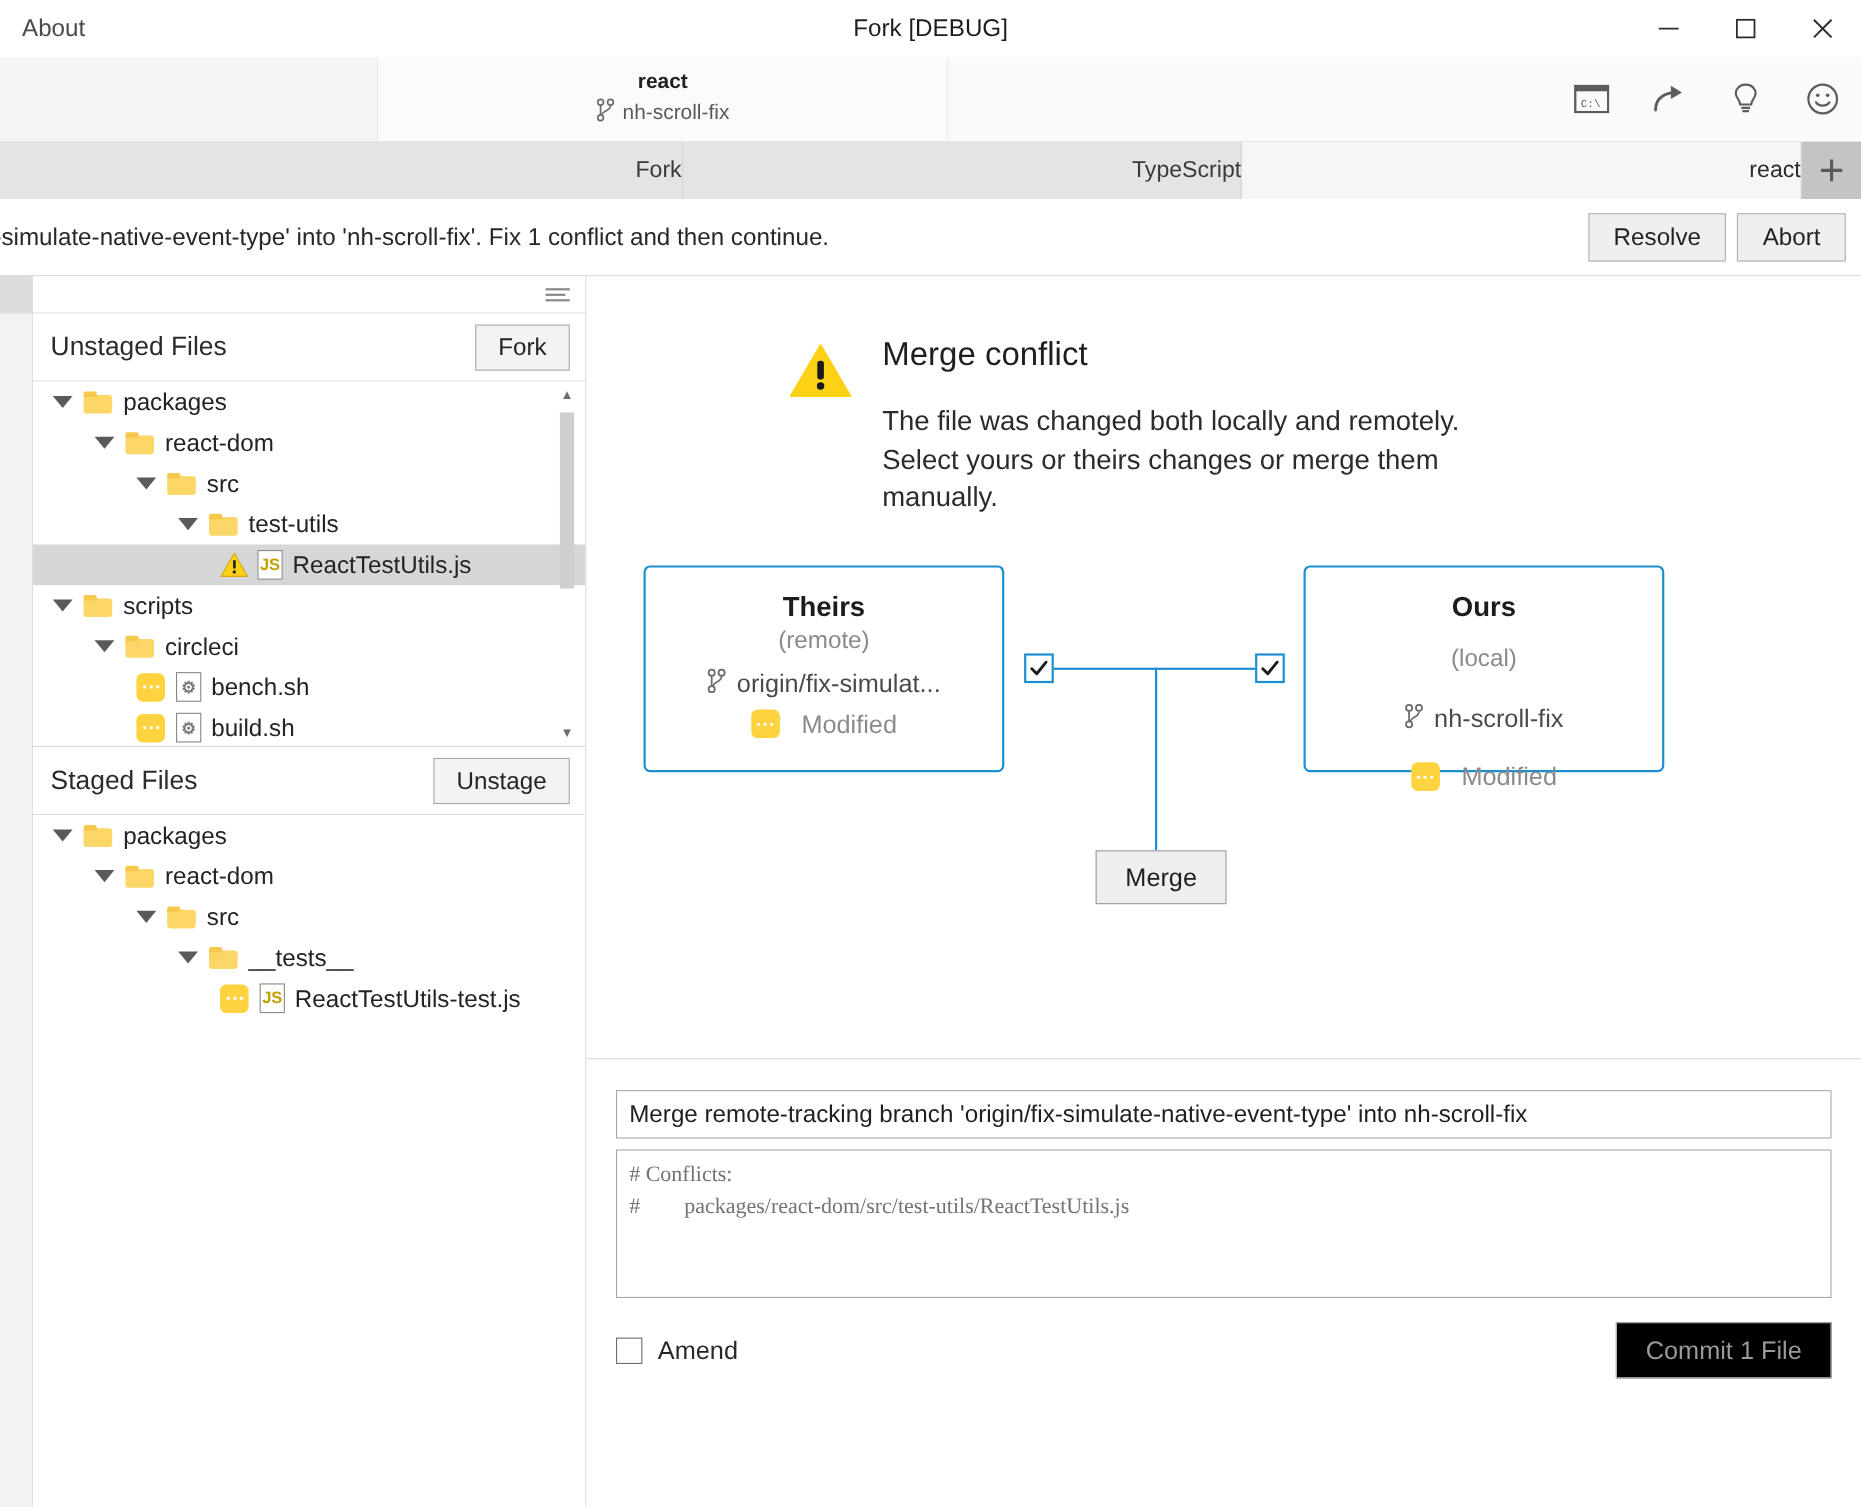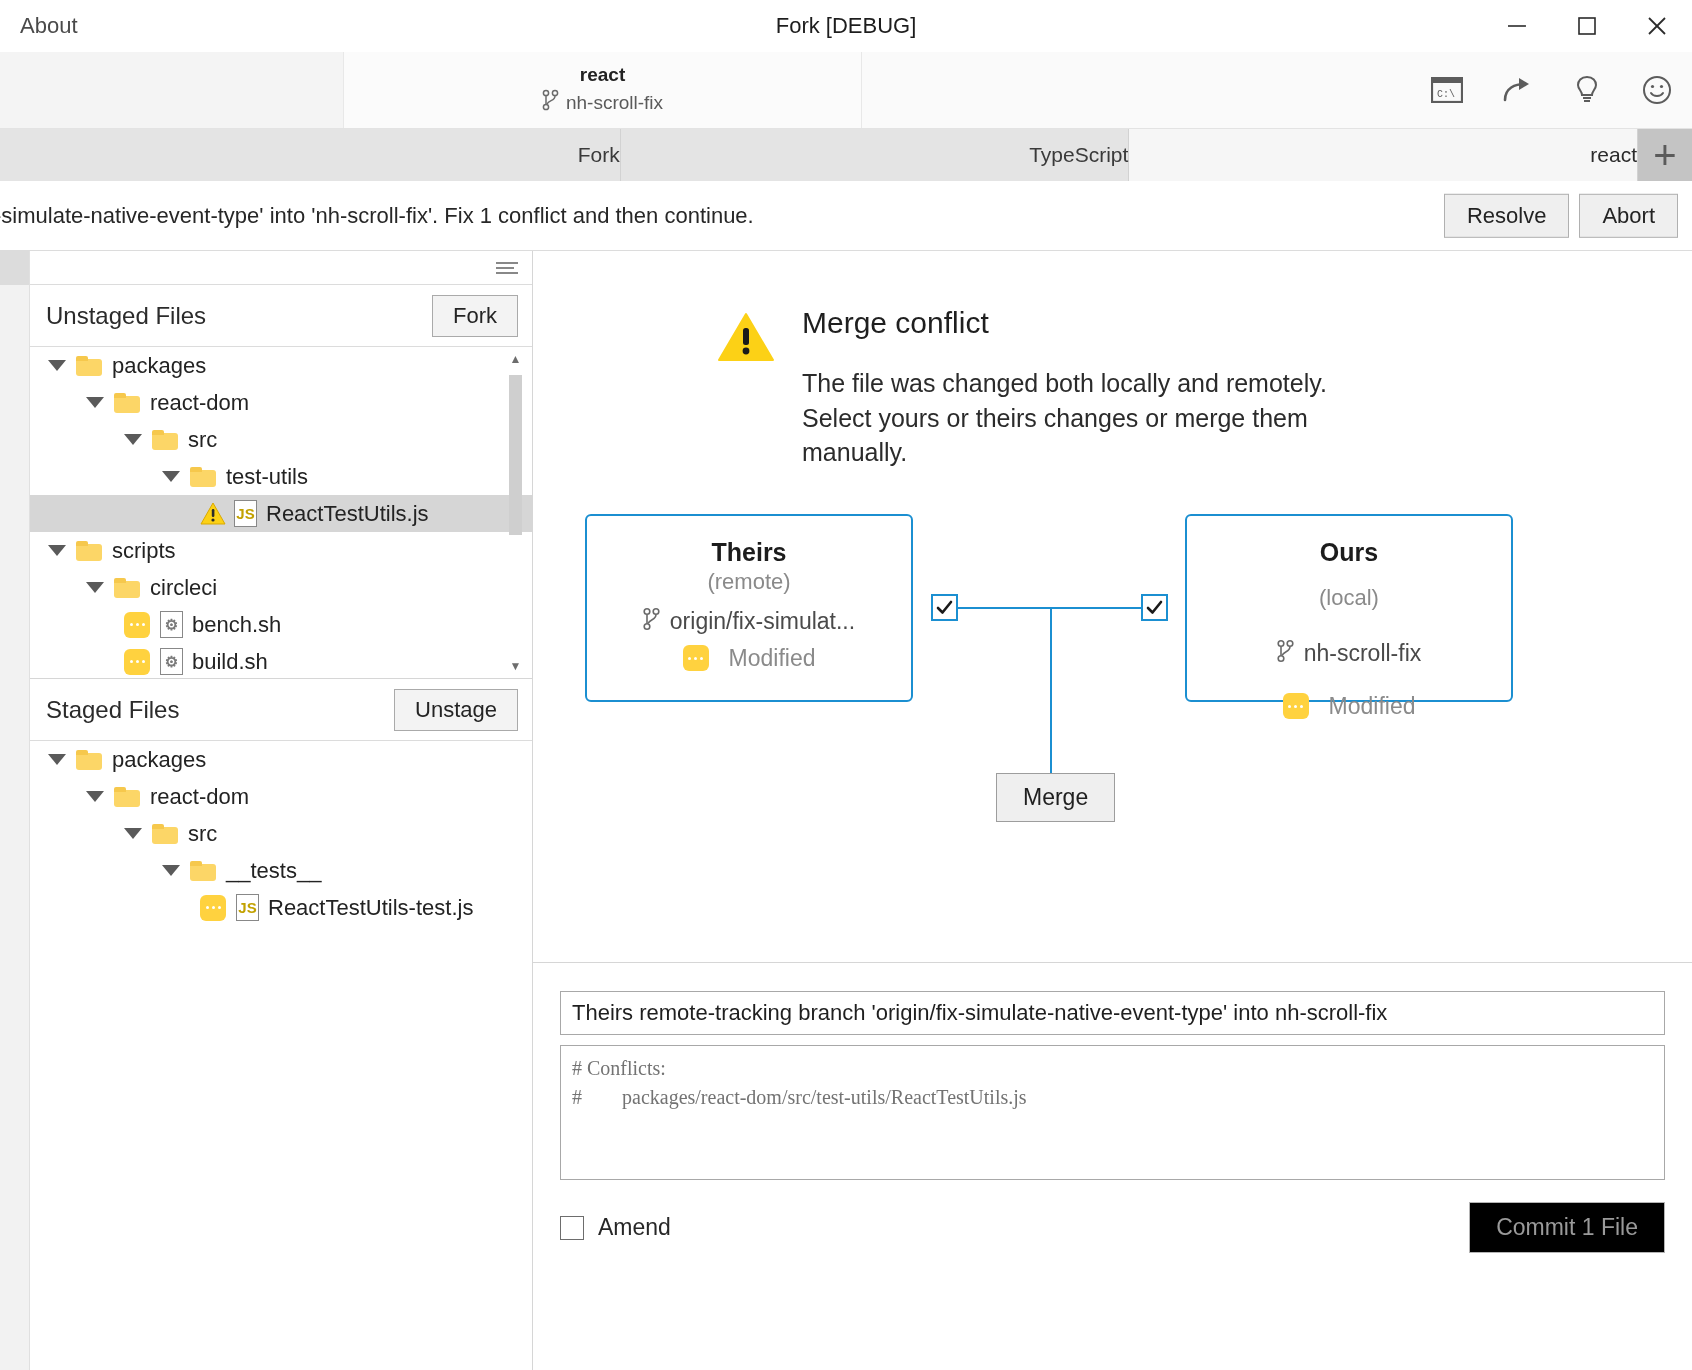--- a/index.html
+++ b/index.html
@@ -573,21 +573,21 @@
               </span>
             <span>Modified</span>
           </div>
         </div>
 
         <button class="merge-btn">Merge</button>
       </div>
     </div>
 
     <div class="commit-area">
-      <div class="commit-subject" placeholder="Commit subject">Theirs remote-tracking branch 'origin/fix-simulate-native-event-type' into nh-scroll-fix</div>
+      <div class="commit-subject" placeholder="Commit subject">Merge remote-tracking branch 'origin/fix-simulate-native-event-type' into nh-scroll-fix</div>
       <div class="commit-body" placeholder="Description"># Conflicts:
 #        packages/react-dom/src/test-utils/ReactTestUtils.js</div>
       <div class="commit-footer">
         <label class="amend">
           <span class="amend-box"></span>
           <span>Amend</span>
         </label>
         <button class="commit-btn">Commit 1 File</button>
       </div>
     </div>

